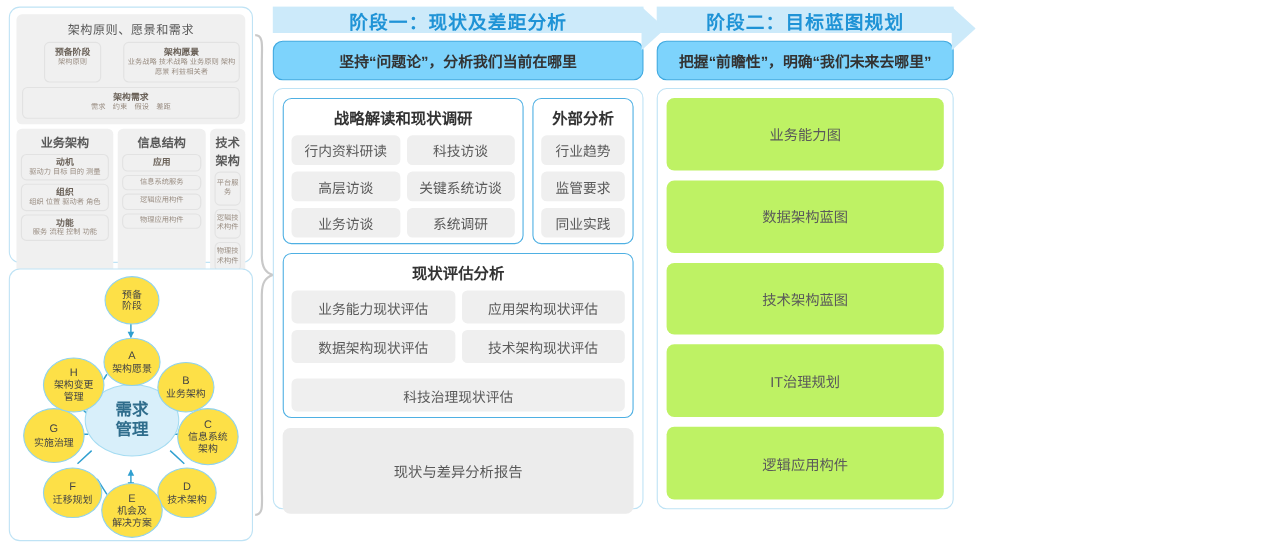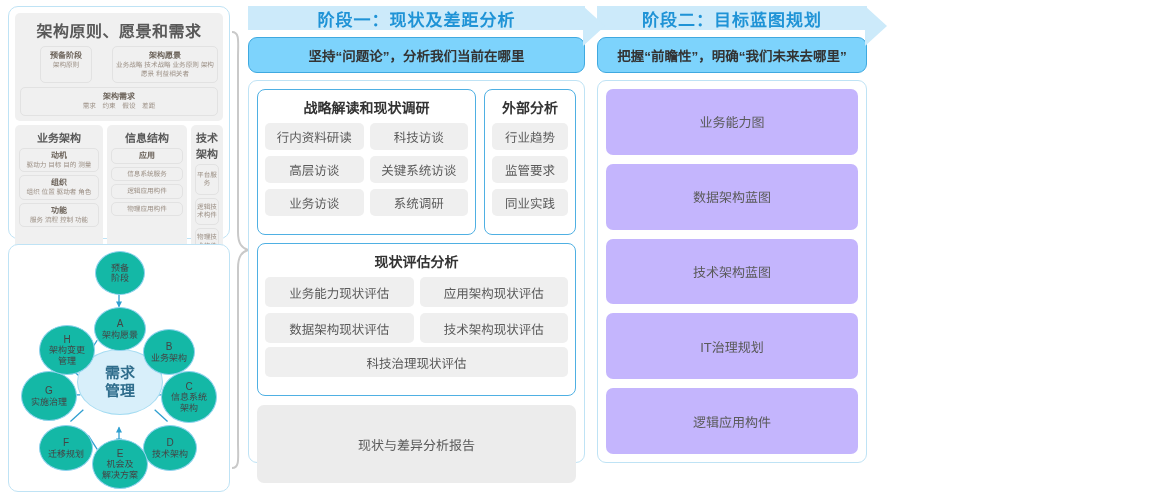--- a/index.html
+++ b/index.html
@@ -22,22 +22,22 @@
     box-sizing:border-box;
   }
   .togaf-panel{height:233px;padding:6px 6px 4px 6px;}
   .adm-panel{height:248px;margin-top:5px;position:relative;}
 
   .grp{
     background:#f0f0f0;border-radius:5px;box-sizing:border-box;
   }
   .grp-outer{padding:4px 5px 5px 5px;margin-bottom:4px;}
   .t-title{
-    text-align:center;font-weight:bold;color:#595959;
-    font-size:16px;letter-spacing:.5px;margin:1px 0 4px 0;
+    text-align:center;font-weight:normal;color:#595959;
+    font-size:11px;letter-spacing:.5px;margin:1px 0 4px 0;
   }
   .cell{
     background:#f0f0f0;border:1px solid #e2e2e2;border-radius:5px;
     box-sizing:border-box;text-align:center;color:#8a7d72;
   }
   .cell-hd{font-weight:bold;color:#6b6259;font-size:8px;line-height:1.25;}
   .cell-sub{font-size:6.6px;color:#9a8e83;line-height:1.3;}
 
   .row-flex{display:flex;gap:20px;padding-left:20px;}
 
@@ -63,21 +63,21 @@
   .realize-label{
     width:40px;display:flex;align-items:center;justify-content:center;
     font-weight:bold;color:#595959;font-size:11.5px;line-height:1.15;text-align:center;
   }
   .realize-box{flex:1;padding:3px 2px;}
 
   
   .adm{position:absolute;inset:0;}
   .node{
     position:absolute;border-radius:50%;
-    background:#14b8a6;border:1.3px solid #8fd2ee;
+    background:#fde047;border:1.3px solid #8fd2ee;
     display:flex;flex-direction:column;align-items:center;justify-content:center;
     text-align:center;color:#3f3f3f;box-sizing:border-box;
   }
   .node .nk{font-size:10px;line-height:1.15;color:#444;}
   .node .nl{font-size:9px;line-height:1.15;color:#444;}
   .node-center{
     background:#d8effa;border:1.3px solid #a5dcf2;
     font-weight:bold;color:#2f6d8c;font-size:15px;line-height:1.2;
   }
   .adm svg{position:absolute;inset:0;width:100%;height:100%;}
@@ -113,50 +113,50 @@
   .s2{left:597px;width:270px;}
   .s3{left:879px;width:280px;}
 
   .s1 .stage-body{height:383px;}
   .s2 .stage-body{height:383px;display:flex;flex-direction:column;gap:9px;}
   .s3 .stage-body{height:383px;display:flex;flex-direction:column;gap:9px;}
 
   
   .card{
     border:1.3px solid #4fb0e3;border-radius:8px;background:#fff;
-    box-sizing:border-box;padding:6px 7px 18px 7px;
+    box-sizing:border-box;padding:6px 7px 5px 7px;
   }
   .card-title{
     text-align:center;font-weight:bold;font-size:14px;color:#333;
     margin:1px 0 6px 0;
   }
   .chip{
     background:#efefef;border-radius:5px;color:#5a5a5a;font-size:12.5px;
     display:flex;align-items:center;justify-content:center;
     box-sizing:border-box;
   }
   .top-row{display:flex;gap:8px;}
   .survey{flex:1;}
   .external{width:92px;}
   .chip-grid2{display:grid;grid-template-columns:1fr 1fr;gap:6px;}
   .chip-grid1{display:grid;grid-template-columns:1fr;gap:6px;}
   .survey .chip{height:27px;}
   .external .chip{height:27px;}
   .assess{margin-top:8px;}
   .assess .chip{height:30px;}
-  .assess .chip-grid2{margin-bottom:4px;font-family:Liberation Serif, serif;}
+  .assess .chip-grid2{margin-bottom:14px;font-family:Liberation Serif, serif;}
   .report{
     margin-top:9px;background:#ececec;border-radius:7px;height:78px;
     display:flex;align-items:center;justify-content:center;
     font-size:13px;color:#5a5a5a;
   }
 
   
   .blk{
-    background:#c4b5fd;border-radius:7px;flex:1;
+    background:#bef264;border-radius:7px;flex:1;
     display:flex;align-items:center;justify-content:center;
     font-size:13px;color:#5a5a5a;text-align:center;padding:0 6px;
     box-sizing:border-box;
   }
   .blk.grow2{flex:2;}
 </style>
 </head>
 <body>
 
 <div class="canvas">

